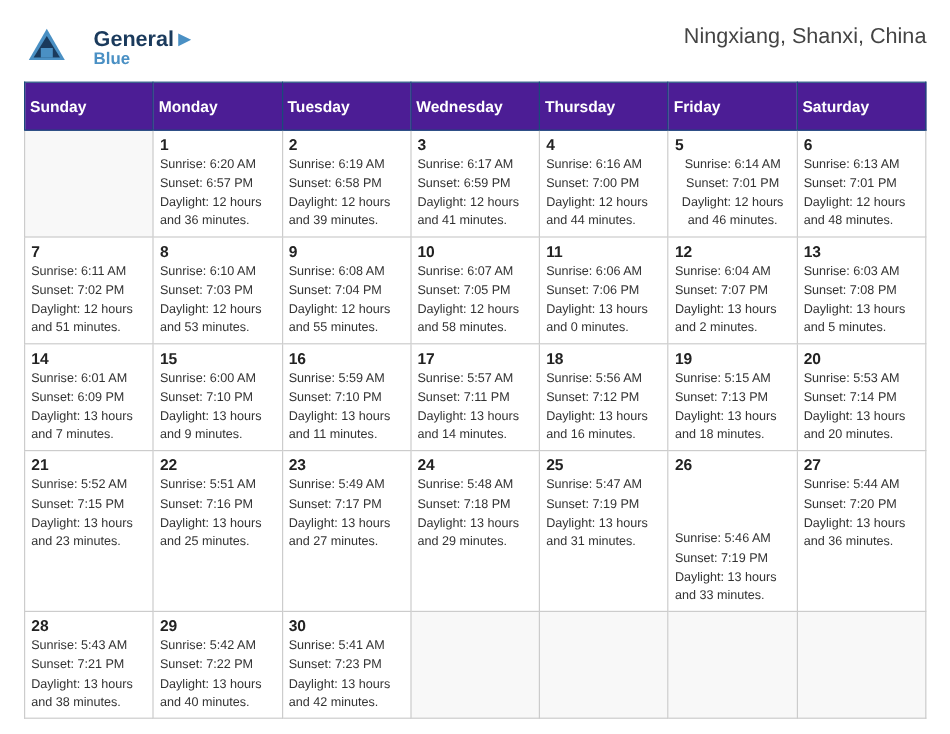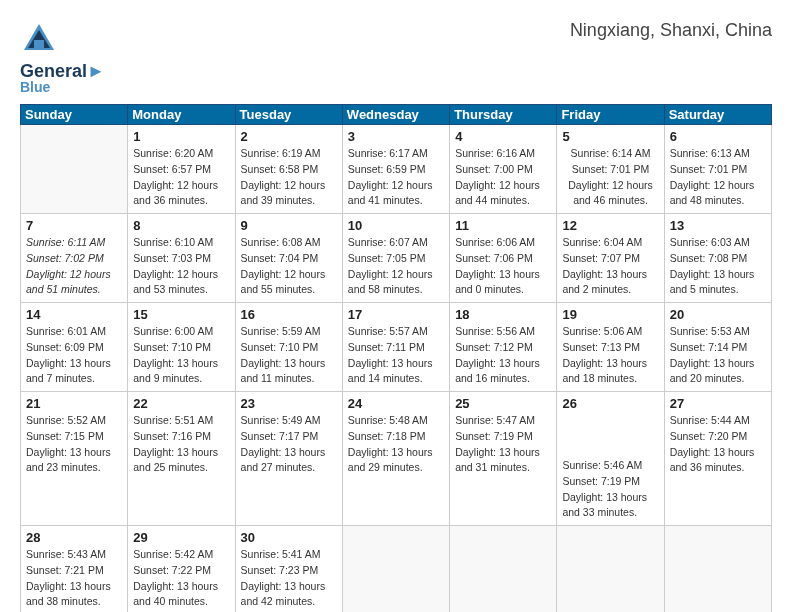--- a/index.html
+++ b/index.html
@@ -27,24 +27,24 @@
     .location-title {
       font-size: 18px;
       color: #444;
     }
     .calendar {
       width: 100%;
       border-collapse: collapse;
       border: 1px solid #ccc;
     }
     .calendar th {
-      background: #0369a1;
+      background: #4c1d95;
       color: #fff;
       font-size: 13px;
-      padding: 2px 4px;
+      padding: 12px 4px;
       text-align: left;
       border: 1px solid #1a4a7a;
     }
     .calendar td {
       vertical-align: top;
       border: 1px solid #ccc;
       padding: 4px 5px;
       font-size: 11px;
       color: #333;
       width: calc(100% / 7);
@@ -61,23 +61,22 @@
       display: block;
       margin-bottom: 2px;
     }
     .day-info {
       font-size: 10.5px;
       line-height: 1.5;
       color: #333;
     }
     .logo-wrapper {
       display: flex;
-      align-items: flex-start;
-      gap: 4px;
-      flex-direction: column;
+      align-items: center;
+      gap: 20px;
     }
     .logo-icon {
       width: 38px;
       height: 38px;
     }
     .logo-name {
       display: flex;
       flex-direction: column;
       line-height: 1;
     }
@@ -169,21 +168,21 @@
           <span class="day-number">6</span>
           <div class="day-info" style="white-space: pre-line;">Sunrise: 6:13 AM
 Sunset: 7:01 PM
 Daylight: 12 hours
 and 48 minutes.</div>
         </td>
       </tr>
       <tr>
         <td>
           <span class="day-number">7</span>
-          <div class="day-info" style="white-space: pre-line; font-style: italic;">Sunrise: 6:11 AM
+          <div class="day-info" style="white-space: pre-line;">Sunrise: 6:11 AM
 Sunset: 7:02 PM
 Daylight: 12 hours
 and 51 minutes.</div>
         </td>
         <td>
           <span class="day-number">8</span>
           <div class="day-info" style="white-space: pre-line;">Sunrise: 6:10 AM
 Sunset: 7:03 PM
 Daylight: 12 hours
 and 53 minutes.</div>
@@ -255,21 +254,21 @@
         </td>
         <td>
           <span class="day-number">18</span>
           <div class="day-info" style="white-space: pre-line;">Sunrise: 5:56 AM
 Sunset: 7:12 PM
 Daylight: 13 hours
 and 16 minutes.</div>
         </td>
         <td>
           <span class="day-number">19</span>
-          <div class="day-info" style="white-space: pre-line;">Sunrise: 5:06 AM
+          <div class="day-info" style="white-space: pre-line;">Sunrise: 5:15 AM
 Sunset: 7:13 PM
 Daylight: 13 hours
 and 18 minutes.</div>
         </td>
         <td>
           <span class="day-number">20</span>
           <div class="day-info" style="white-space: pre-line;">Sunrise: 5:53 AM
 Sunset: 7:14 PM
 Daylight: 13 hours
 and 20 minutes.</div>

